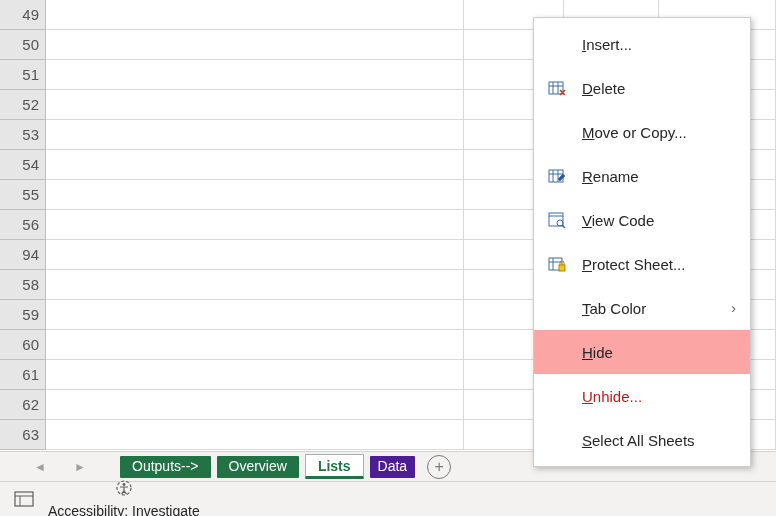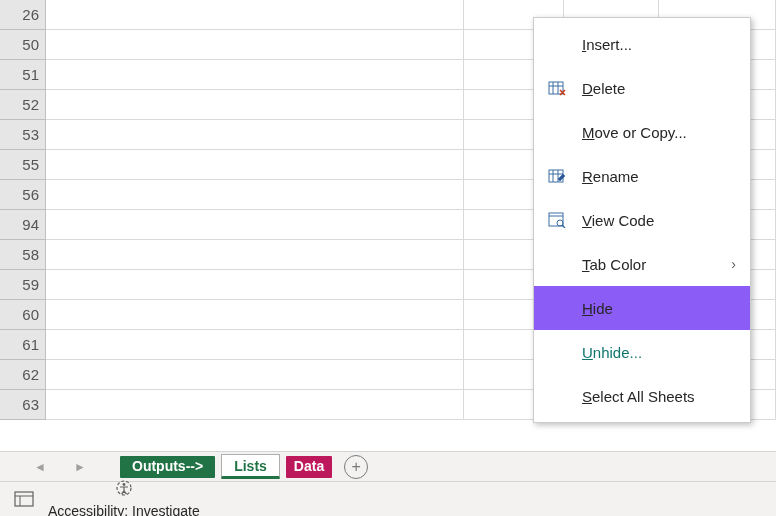--- a/index.html
+++ b/index.html
@@ -62,33 +62,32 @@
   .tab {
     height: 22px;
     padding: 0 12px;
     display: flex;
     align-items: center;
     font-size: 14px;
     border-bottom: 2px solid transparent;
     background: #217346;
     color: #fff;
     border-radius: 1px;
-    font-weight: bold;
   }
   .tab.dark { background: #595959; }
   .tab.active {
     background: #fff;
     color: #217346;
     font-weight: 600;
     border: 1px solid #aeaeae;
     border-bottom: 3px solid #217346;
     height: 25px;
   }
   .tab.partial {
-    background: #be185d; color:#fff; padding:0 8px;
+    background: #4c1d95; color:#fff; padding:0 8px;
   }
   .newsheet {
     width: 24px; height: 24px;
     border: 1.5px solid #7a7a7a;
     border-radius: 50%;
     display: flex; align-items: center; justify-content: center;
     color: #7a7a7a; font-size: 16px; line-height: 1;
     margin-left: 6px;
   }
 
@@ -124,33 +123,33 @@
     align-items: center;
     padding: 0 14px 0 12px;
     font-size: 15px;
     color: #262626;
     gap: 14px;
   }
   .menu-item .icon-slot {
     width: 22px; display:flex; align-items:center; justify-content:center;
   }
   .menu-item .label { flex: 1; }
-  .menu-item.hover { background: #8b5cf6; }
-  .menu-item.disabled { color: #0f766e; }
+  .menu-item.hover { background: #fca5a5; }
+  .menu-item.disabled { color: #b91c1c; }
   .menu-item .submenu-arrow { font-size: 14px; color: #606060; }
   .menu-item .u { text-decoration: underline; }
 
   svg { display:block; }
 </style>
 </head>
 <body>
 
 <div class="grid-area" id="grid">
     <div class="row">
-      <div class="row-header">26</div>
+      <div class="row-header">49</div>
       <div class="cells">
         <div class="cell c1"></div>
         <div class="cell c2"></div>
         <div class="cell c3"></div>
         <div class="cell c4"></div>
       </div>
     </div>
     <div class="row">
       <div class="row-header">50</div>
       <div class="cells">
@@ -173,20 +172,29 @@
       <div class="row-header">52</div>
       <div class="cells">
         <div class="cell c1"></div>
         <div class="cell c2"></div>
         <div class="cell c3"></div>
         <div class="cell c4"></div>
       </div>
     </div>
     <div class="row">
       <div class="row-header">53</div>
+      <div class="cells">
+        <div class="cell c1"></div>
+        <div class="cell c2"></div>
+        <div class="cell c3"></div>
+        <div class="cell c4"></div>
+      </div>
+    </div>
+    <div class="row">
+      <div class="row-header">54</div>
       <div class="cells">
         <div class="cell c1"></div>
         <div class="cell c2"></div>
         <div class="cell c3"></div>
         <div class="cell c4"></div>
       </div>
     </div>
     <div class="row">
       <div class="row-header">55</div>
       <div class="cells">
@@ -270,20 +278,21 @@
     </div>
   </div>
 
 <div class="tabstrip">
   <div class="nav-arrows">
     <span class="nav-arrow">◄</span>
     <span class="nav-arrow">►</span>
   </div>
   <div class="tabs" id="tabs">
       <div class="tab">Outputs--&gt;</div>
+      <div class="tab">Overview</div>
       <div class="tab active">Lists</div>
       <div class="tab partial">Data</div>
       <div class="newsheet">+</div>
     </div>
 </div>
 
 <div class="statusbar">
   <span class="status-icon">
     <svg width="20" height="16" viewBox="0 0 20 16">
         <rect x="1" y="1" width="18" height="14" fill="none" stroke="#606060" stroke-width="1.2"></rect>
@@ -339,20 +348,32 @@
         <svg width="18" height="16" viewBox="0 0 18 16">
           <rect x="1" y="1" width="14" height="13" fill="none" stroke="#3a6ea5"></rect>
           <line x1="1" y1="4" x2="15" y2="4" stroke="#3a6ea5"></line>
           <circle cx="12" cy="11" r="3" fill="none" stroke="#3a6ea5"></circle>
           <line x1="14" y1="13" x2="17" y2="16" stroke="#3a6ea5" stroke-width="1.4"></line>
         </svg>
       </span>
       <span class="label"><span class="u">V</span>iew Code</span>
     </div>
     <div class="menu-item">
+      <span class="icon-slot">
+        <svg width="18" height="16" viewBox="0 0 18 16">
+          <rect x="1" y="2" width="13" height="12" fill="none" stroke="#3a6ea5"></rect>
+          <line x1="1" y1="6" x2="14" y2="6" stroke="#3a6ea5"></line>
+          <line x1="5" y1="2" x2="5" y2="14" stroke="#3a6ea5"></line>
+          <rect x="11" y="9" width="6" height="6" fill="#f2c811" stroke="#b08400"></rect>
+          <path d="M12 9 v-2 a2 2 0 0 1 4 0 v2" fill="none" stroke="#b08400"></path>
+        </svg>
+      </span>
+      <span class="label"><span class="u">P</span>rotect Sheet...</span>
+    </div>
+    <div class="menu-item">
       <span class="icon-slot"></span>
       <span class="label"><span class="u">T</span>ab Color</span>
       <span class="submenu-arrow">›</span>
     </div>
     <div class="menu-item hover">
       <span class="icon-slot"></span>
       <span class="label"><span class="u">H</span>ide</span>
     </div>
     <div class="menu-item disabled">
       <span class="icon-slot"></span>

